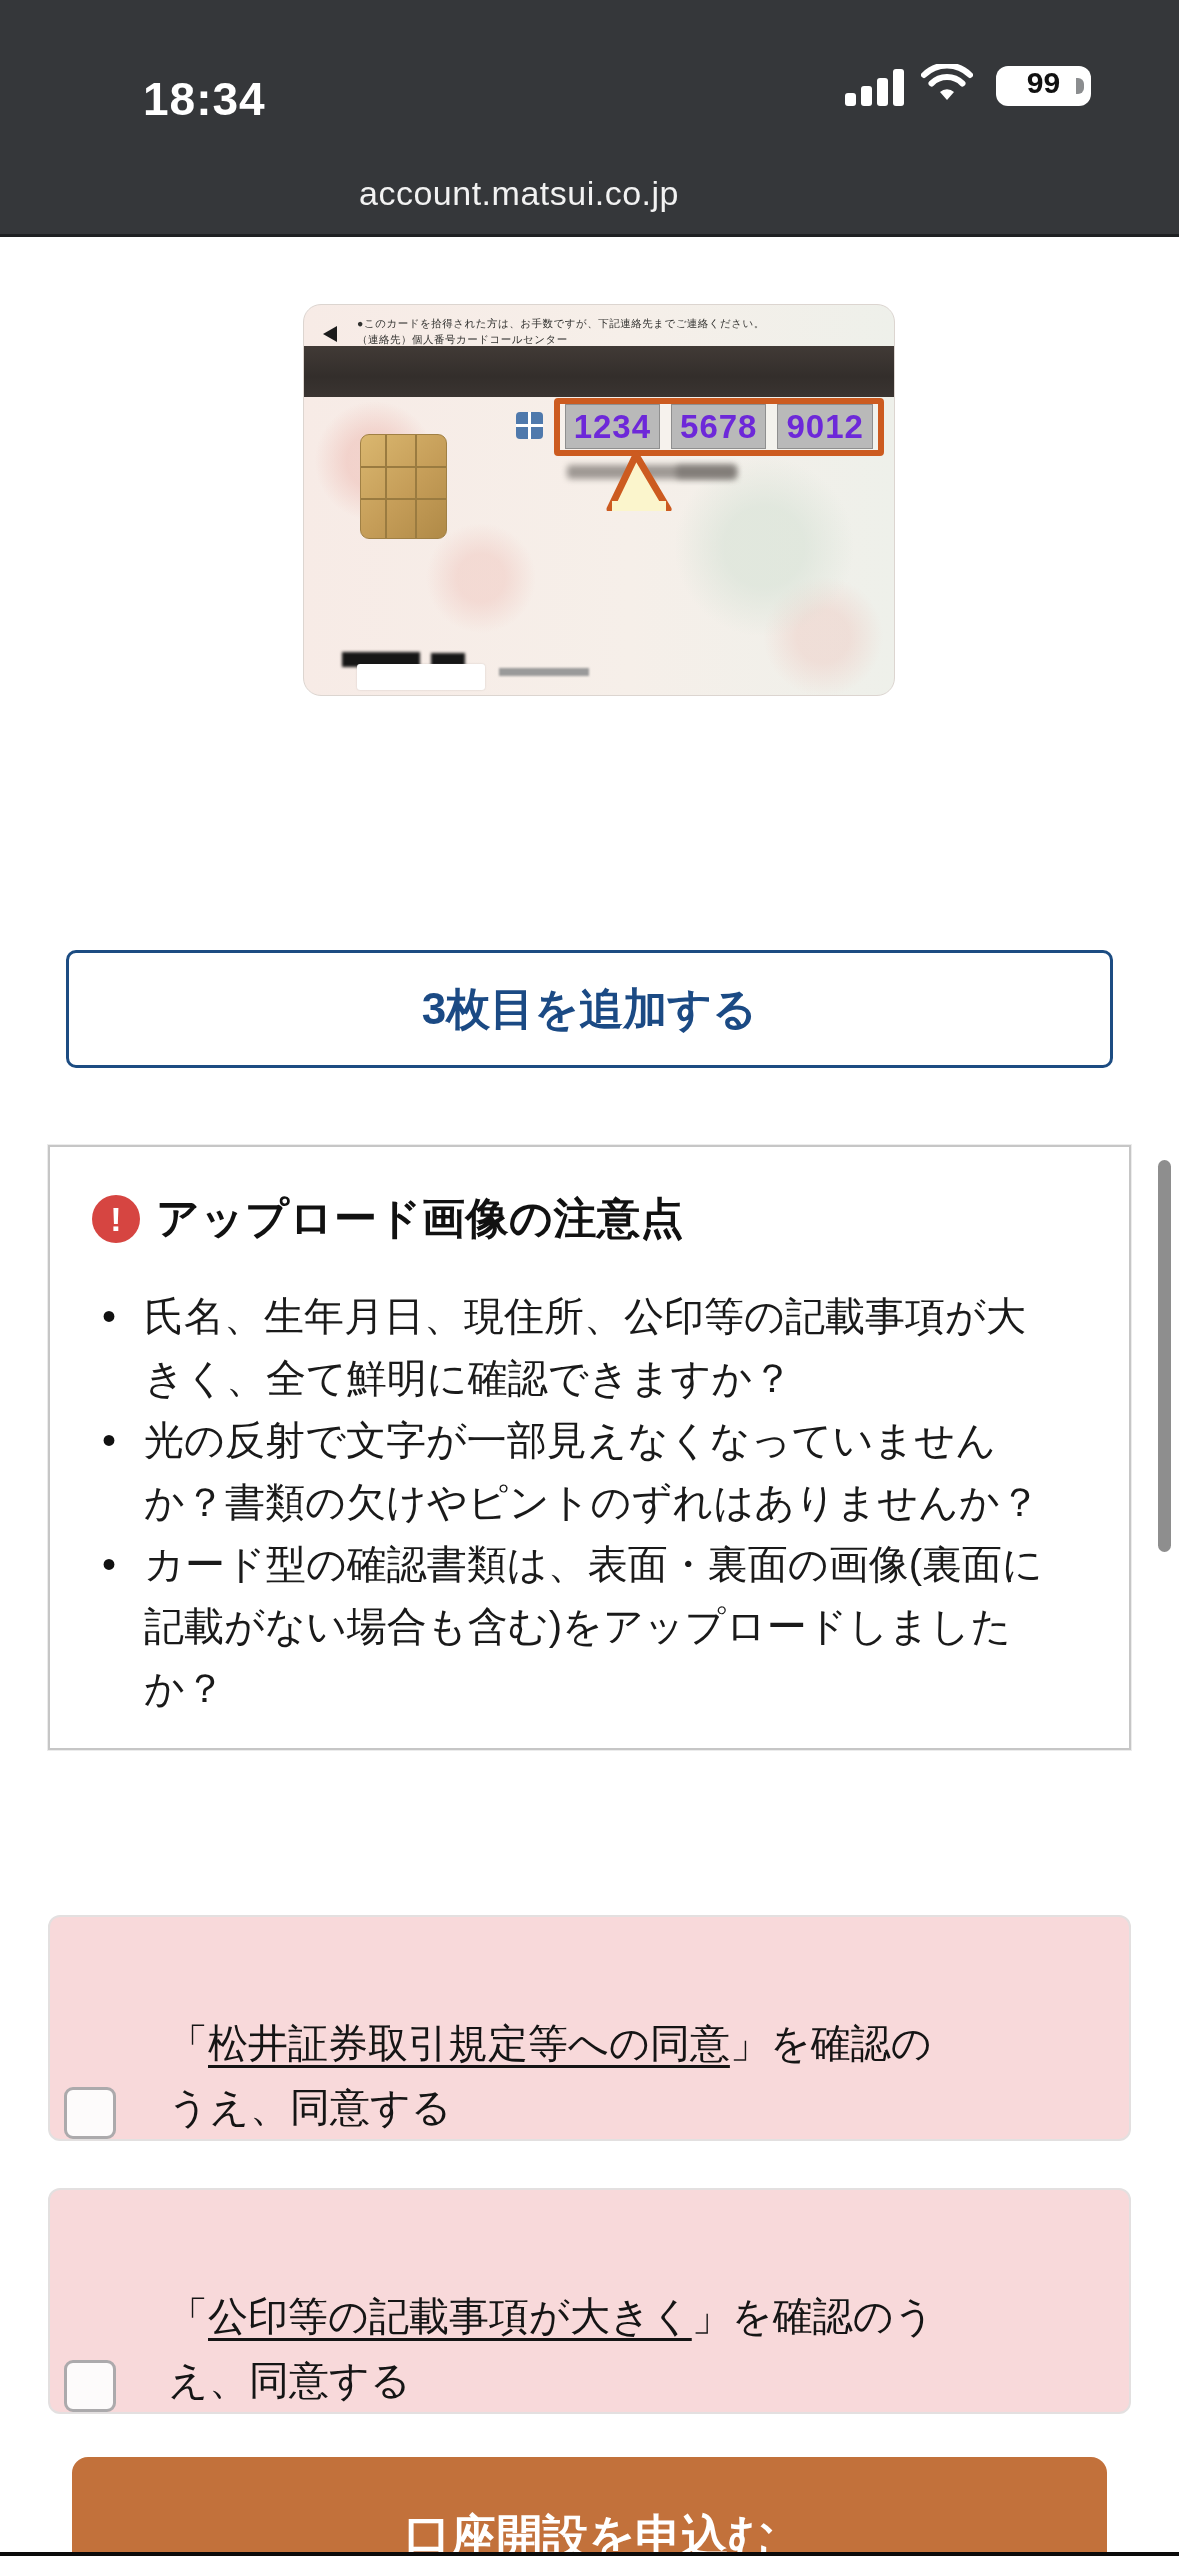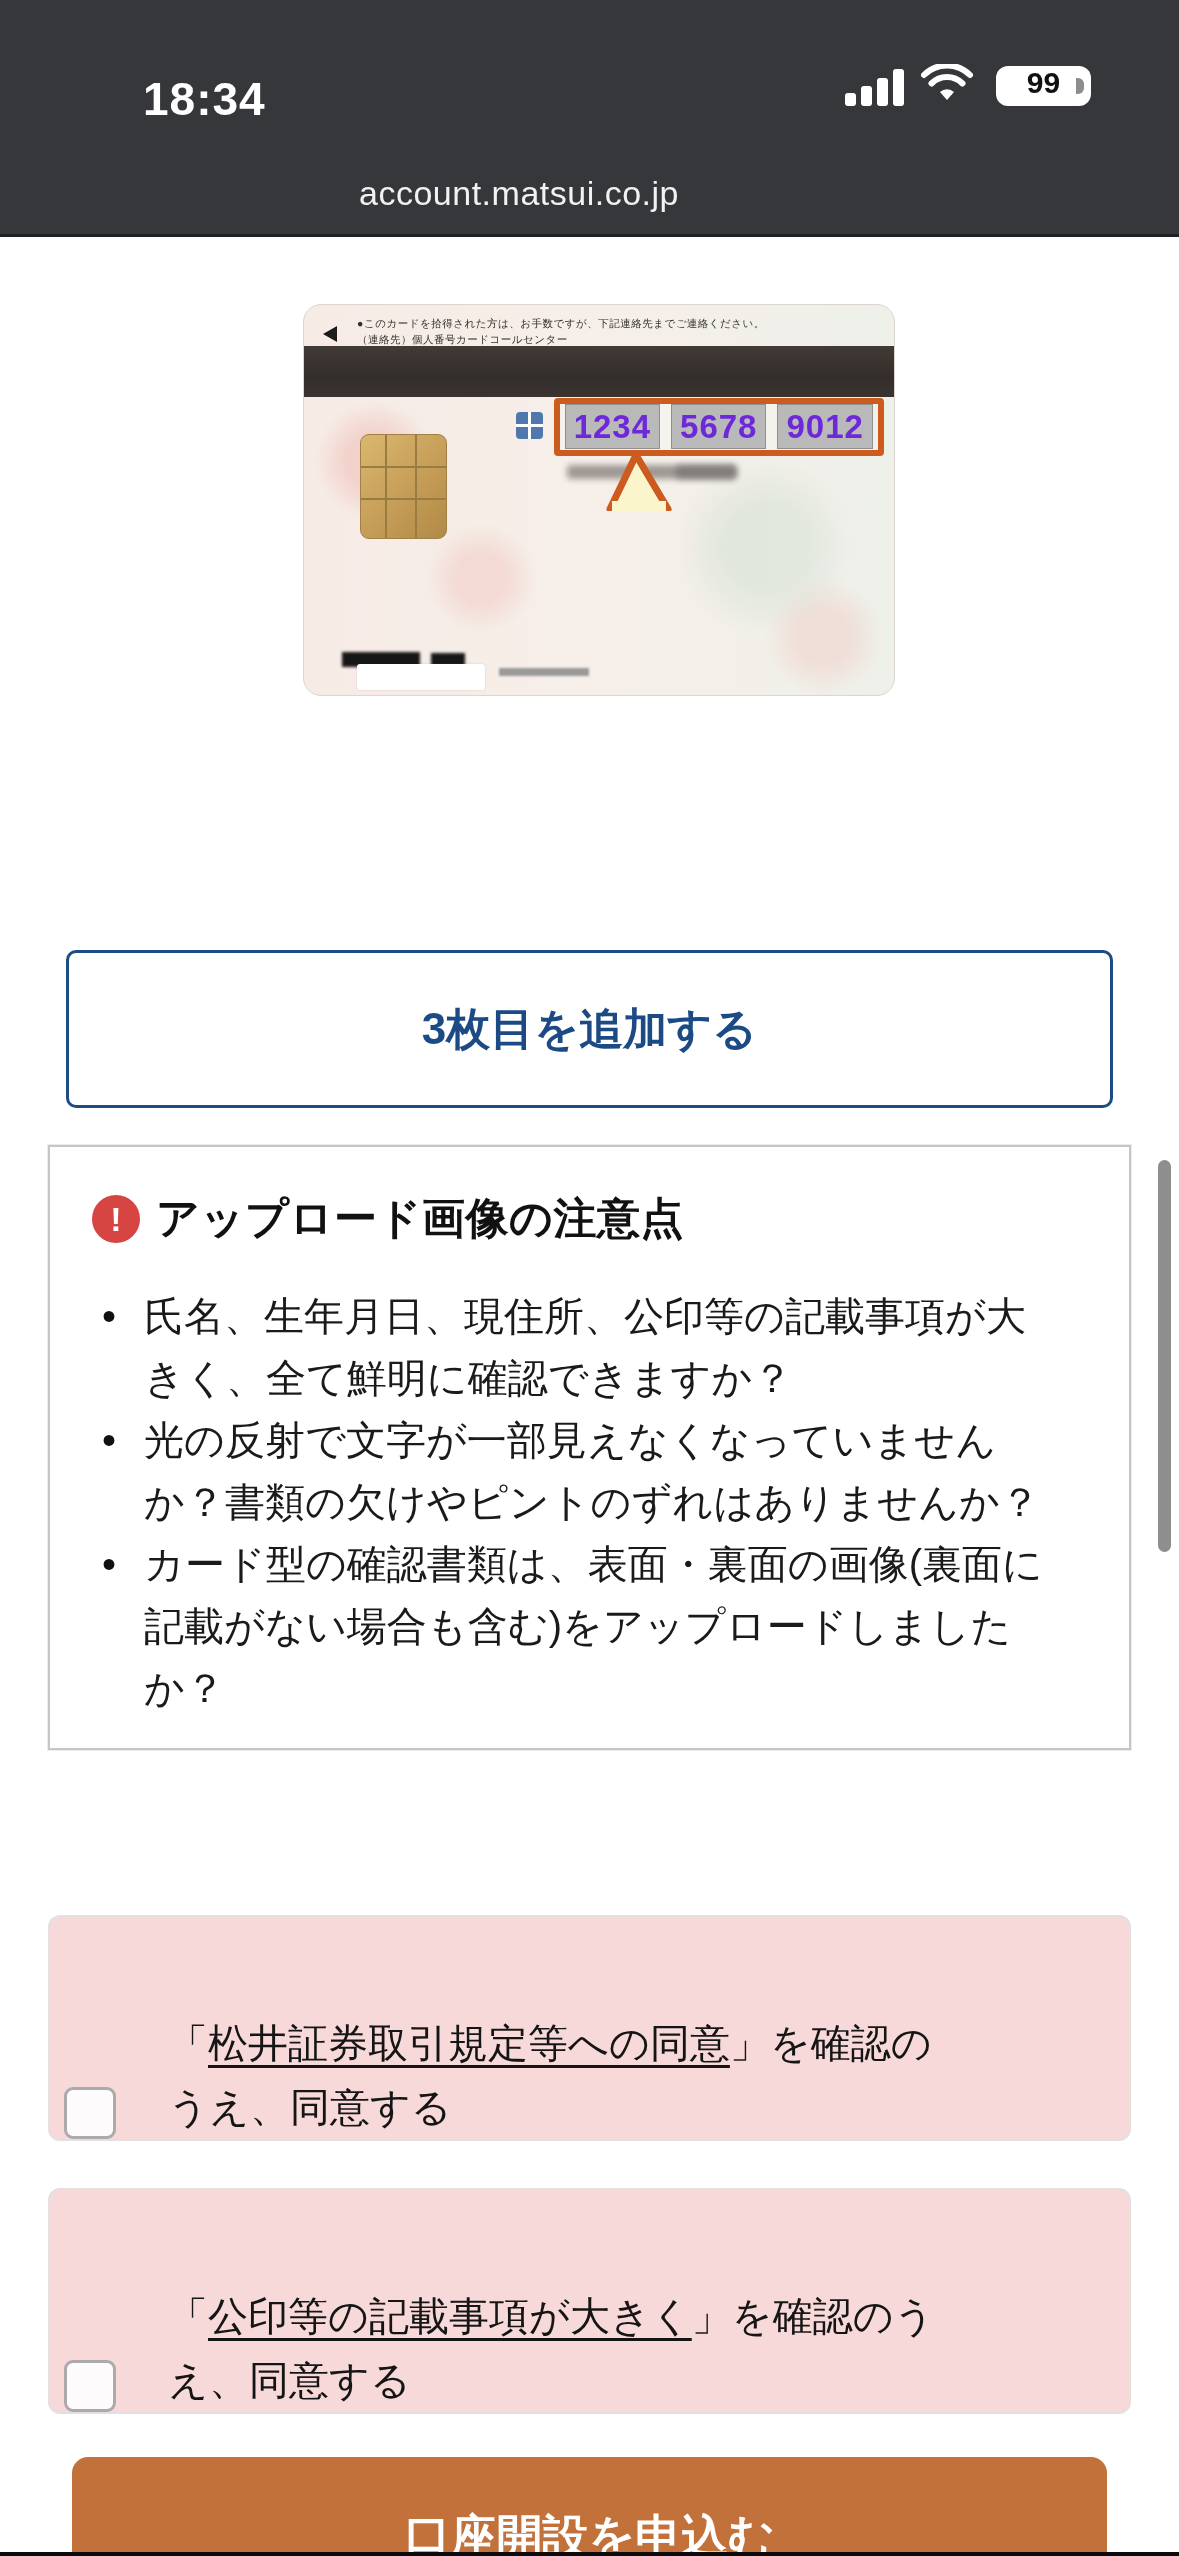--- a/index.html
+++ b/index.html
@@ -120,21 +120,21 @@
     border:10px solid #E25847; border-radius:26px; background:#ffffff;
     padding:11px;
   }
   .cta-btn {
     width:100%; height:100%; border:none; cursor:pointer;
     background:#C8783F; border-radius:14px;
     color:#ffffff; font-size:45px; font-weight:700;
     font-family:inherit; letter-spacing:0.5px;
   }
   .add-btn {
-    position:absolute; left:66px; top:950px; width:1047px; height:158px;
+    position:absolute; left:66px; top:950px; width:1047px; height:118px;
     background:#ffffff; border:3px solid #1C4C82; border-radius:10px;
     color:#1B4A84; font-size:44px; font-weight:700; font-family:inherit; cursor:pointer;
   }
 
   
   .notice {
     position:absolute; left:48px; top:1145px; width:1083px; height:605px;
     background:#ffffff; border:2px solid #C6C6C6;
     box-shadow:0 0 0 1px #ECECEC; padding:48px 40px 0 42px;
   }

